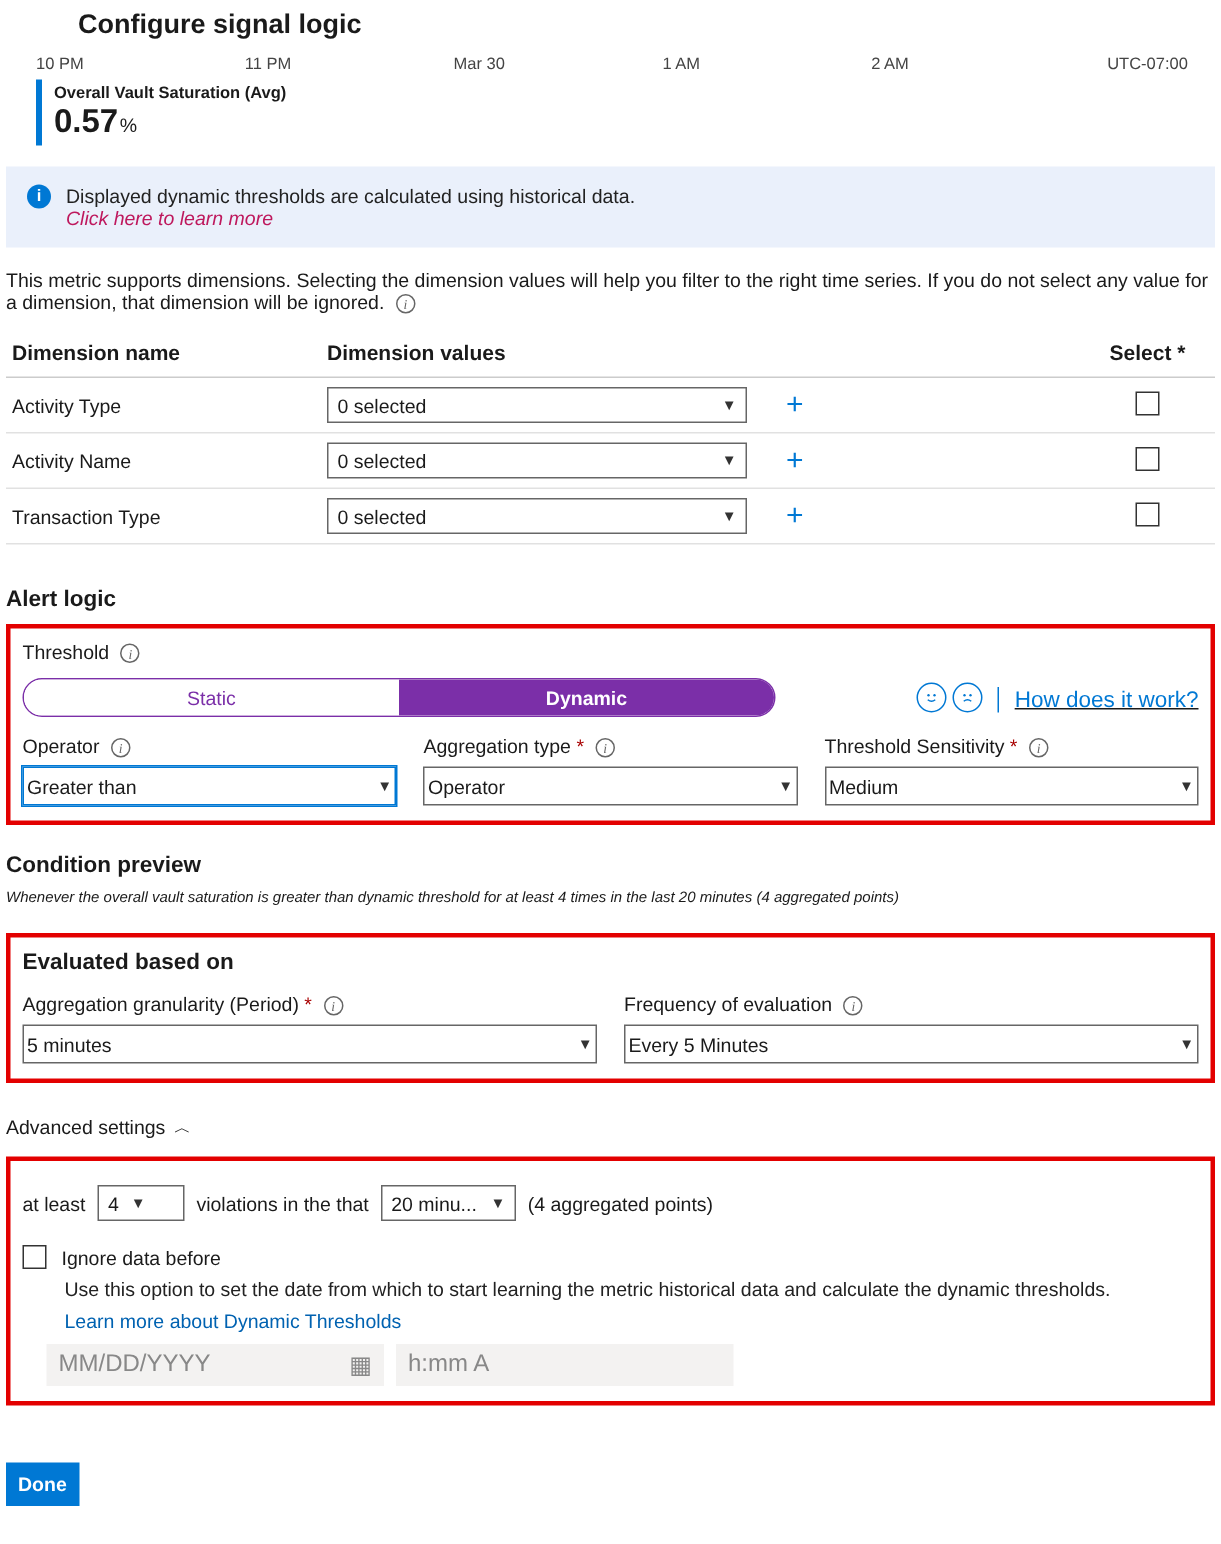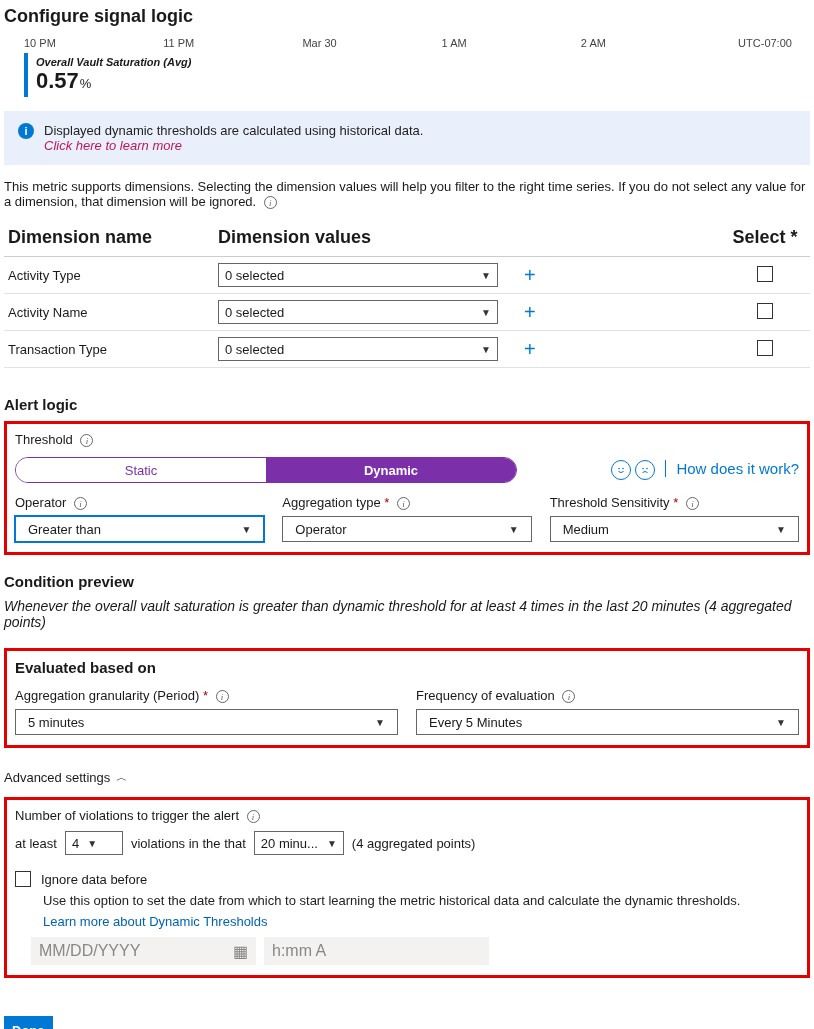--- a/index.html
+++ b/index.html
@@ -1,58 +1,58 @@
 <!DOCTYPE html>
 <html><head>
 <meta charset="utf-8">
 <style>
   * { box-sizing: border-box; margin: 0; padding: 0; }
   body { font-family: "Segoe UI", Arial, sans-serif; font-size: 13px; color: #1a1a1a; background: #fff; padding: 6px 4px 10px 4px; width: 814px; }
-  .page-title { font-size: 18px; font-weight: 600; margin-bottom: 10px; }
+  .page-title { font-size: 18px; font-weight: 600; margin-bottom: 10px; margin-left: 48px; }
   .time-axis { display: flex; font-size: 11px; color: #444; margin-bottom: 4px; padding-left: 20px; }
   .time-axis span { flex: 1; text-align: left; }
   .time-axis span.right { text-align: center; flex: 0 0 90px; }
   .metric-card { display: flex; align-items: center; gap: 8px; padding-left: 20px; margin-bottom: 14px; }
   .metric-bar { width: 4px; height: 44px; background: #0078d4; }
   .metric-text { display: flex; flex-direction: column; }
-  .metric-label { font-size: 11px; font-weight: 600; font-style: italic; }
+  .metric-label { font-size: 11px; font-weight: 600; }
   .metric-value { font-size: 22px; font-weight: 600; }
   .metric-unit { font-size: 13px; font-weight: 400; margin-left: 1px; }
   .info-banner { background: #eaf0fb; padding: 12px 14px; margin-bottom: 14px; display: flex; gap: 10px; }
   .info-icon { width: 16px; height: 16px; border-radius: 50%; background: #0078d4; color: #fff; font-size: 11px; font-weight: 700; display: inline-flex; align-items: center; justify-content: center; flex-shrink: 0; }
   .info-text { font-size: 13px; color: #222; }
   .info-link { color: #be185d; text-decoration: none; font-style: italic; }
   .helper-text { font-size: 13px; margin-bottom: 10px; }
   .i-tip { display: inline-flex; width: 13px; height: 13px; border: 1px solid #666; border-radius: 50%; font-size: 9px; font-style: italic; font-family: Georgia, serif; color: #666; align-items: center; justify-content: center; margin-left: 4px; vertical-align: middle; }
   .dim-table { width: 100%; border-collapse: collapse; margin-bottom: 28px; }
-  .dim-table th { text-align: left; font-size: 18px; font-weight: 600; padding: 8px 4px; border-bottom: 1px solid #ccc; }
+  .dim-table th { text-align: left; font-size: 14px; font-weight: 600; padding: 8px 4px; border-bottom: 1px solid #ccc; }
   .dim-table th.select-col { text-align: center; width: 90px; }
   .dim-table td { padding: 6px 4px; border-bottom: 1px solid #e1e1e1; vertical-align: middle; font-size: 13px; }
   .dim-table td.select-cell { text-align: center; }
   .select-box { display: flex; align-items: center; justify-content: space-between; border: 1px solid #666; background: #fff; height: 24px; padding: 0 6px; width: 280px; cursor: pointer; }
   .chev { font-size: 10px; color: #333; }
   .plus-btn { color: #0078d4; font-size: 20px; font-weight: 300; background: none; border: none; cursor: pointer; padding: 0 8px; }
   .chk { width: 16px; height: 16px; border: 1px solid #333; display: inline-block; background: #fff; cursor: pointer; }
   .section-title { font-size: 15px; font-weight: 600; margin-bottom: 8px; }
   .red-box { border: 3px solid #e30000; padding: 8px 8px 10px 8px; margin-bottom: 18px; }
   .label-row { font-size: 13px; margin-bottom: 6px; }
   .req { color: #a80000; }
   .toggle-segment { display: inline-flex; border: 1px solid #7b2fa8; border-radius: 14px; overflow: hidden; height: 26px; }
   .seg-half { width: 250px; display: flex; align-items: center; justify-content: center; font-size: 13px; cursor: pointer; }
   .seg-static { background: #fff; color: #7b2fa8; }
   .seg-dynamic { background: #7b2fa8; color: #fff; font-weight: 600; }
   .top-flex { display: flex; align-items: center; justify-content: space-between; margin-top: 10px; margin-bottom: 12px; }
-  .face-row { display: flex; align-items: flex-start; gap: 4px; }
+  .face-row { display: flex; align-items: flex-end; gap: 4px; text-decoration: underline; }
   .face { width: 20px; height: 20px; border: 1.5px solid #0078d4; border-radius: 50%; display: inline-flex; align-items: center; justify-content: center; font-size: 11px; color: #0078d4; cursor: pointer; }
   .howworks { color: #0078d4; font-size: 15px; text-decoration: none; margin-left: 6px; border-left: 1px solid #0078d4; padding-left: 10px; }
   .three-col { display: flex; gap: 18px; }
   .col { flex: 1; }
-  .drop { display: flex; align-items: center; justify-content: space-between; border: 1px solid #666; height: 26px; padding: 0 12px; background: #fff; cursor: pointer; }
+  .drop { display: flex; align-items: center; justify-content: space-between; border: 1px solid #666; height: 26px; padding: 0 2px; background: #fff; cursor: pointer; }
   .drop.focused { border: 1px solid #0078d4; outline: 1px solid #0078d4; }
-  .cond-preview { font-style: italic; font-size: 14px; margin-bottom: 18px; }
+  .cond-preview { font-style: italic; font-size: 10px; margin-bottom: 18px; }
   .two-col { display: flex; gap: 18px; }
   .adv-toggle { display: inline-flex; align-items: center; gap: 6px; font-size: 13px; cursor: pointer; margin: 4px 0 12px 0; }
   .adv-chev { font-size: 11px; }
   .viol-row { display: flex; align-items: center; gap: 8px; font-size: 13px; margin: 8px 0 16px 0; }
   .small-drop { display: flex; align-items: center; gap: 8px; border: 1px solid #666; height: 24px; padding: 0 6px; cursor: pointer; }
   .small-drop.w50 { width: 58px; }
   .small-drop.w90 { width: 90px; justify-content: space-between; }
   .ignore-row { display: flex; align-items: center; gap: 10px; font-size: 13px; margin-bottom: 6px; }
   .ignore-desc { font-size: 13px; color: #222; margin-left: 28px; margin-bottom: 6px; }
   .learn-link { color: #0062b1; text-decoration: none; font-size: 13px; margin-left: 28px; display: inline-block; margin-bottom: 8px; }
@@ -258,24 +258,20 @@
 </div>
 
 
 <div class="adv-toggle">
   <span>Advanced settings</span>
   <span class="adv-chev">︿</span>
 </div>
 
 
 <div class="red-box">
-  <div class="label-row">
-    <span>Number of violations to trigger the alert</span>
-    <span class="i-tip">i</span>
-  </div>
   <div class="viol-row">
     <span>at least</span>
     <div class="small-drop w50">
       <span>4</span>
       <span class="chev">▼</span>
     </div>
     <span>violations in the that</span>
     <div class="small-drop w90">
       <span>20 minu...</span>
       <span class="chev">▼</span>

